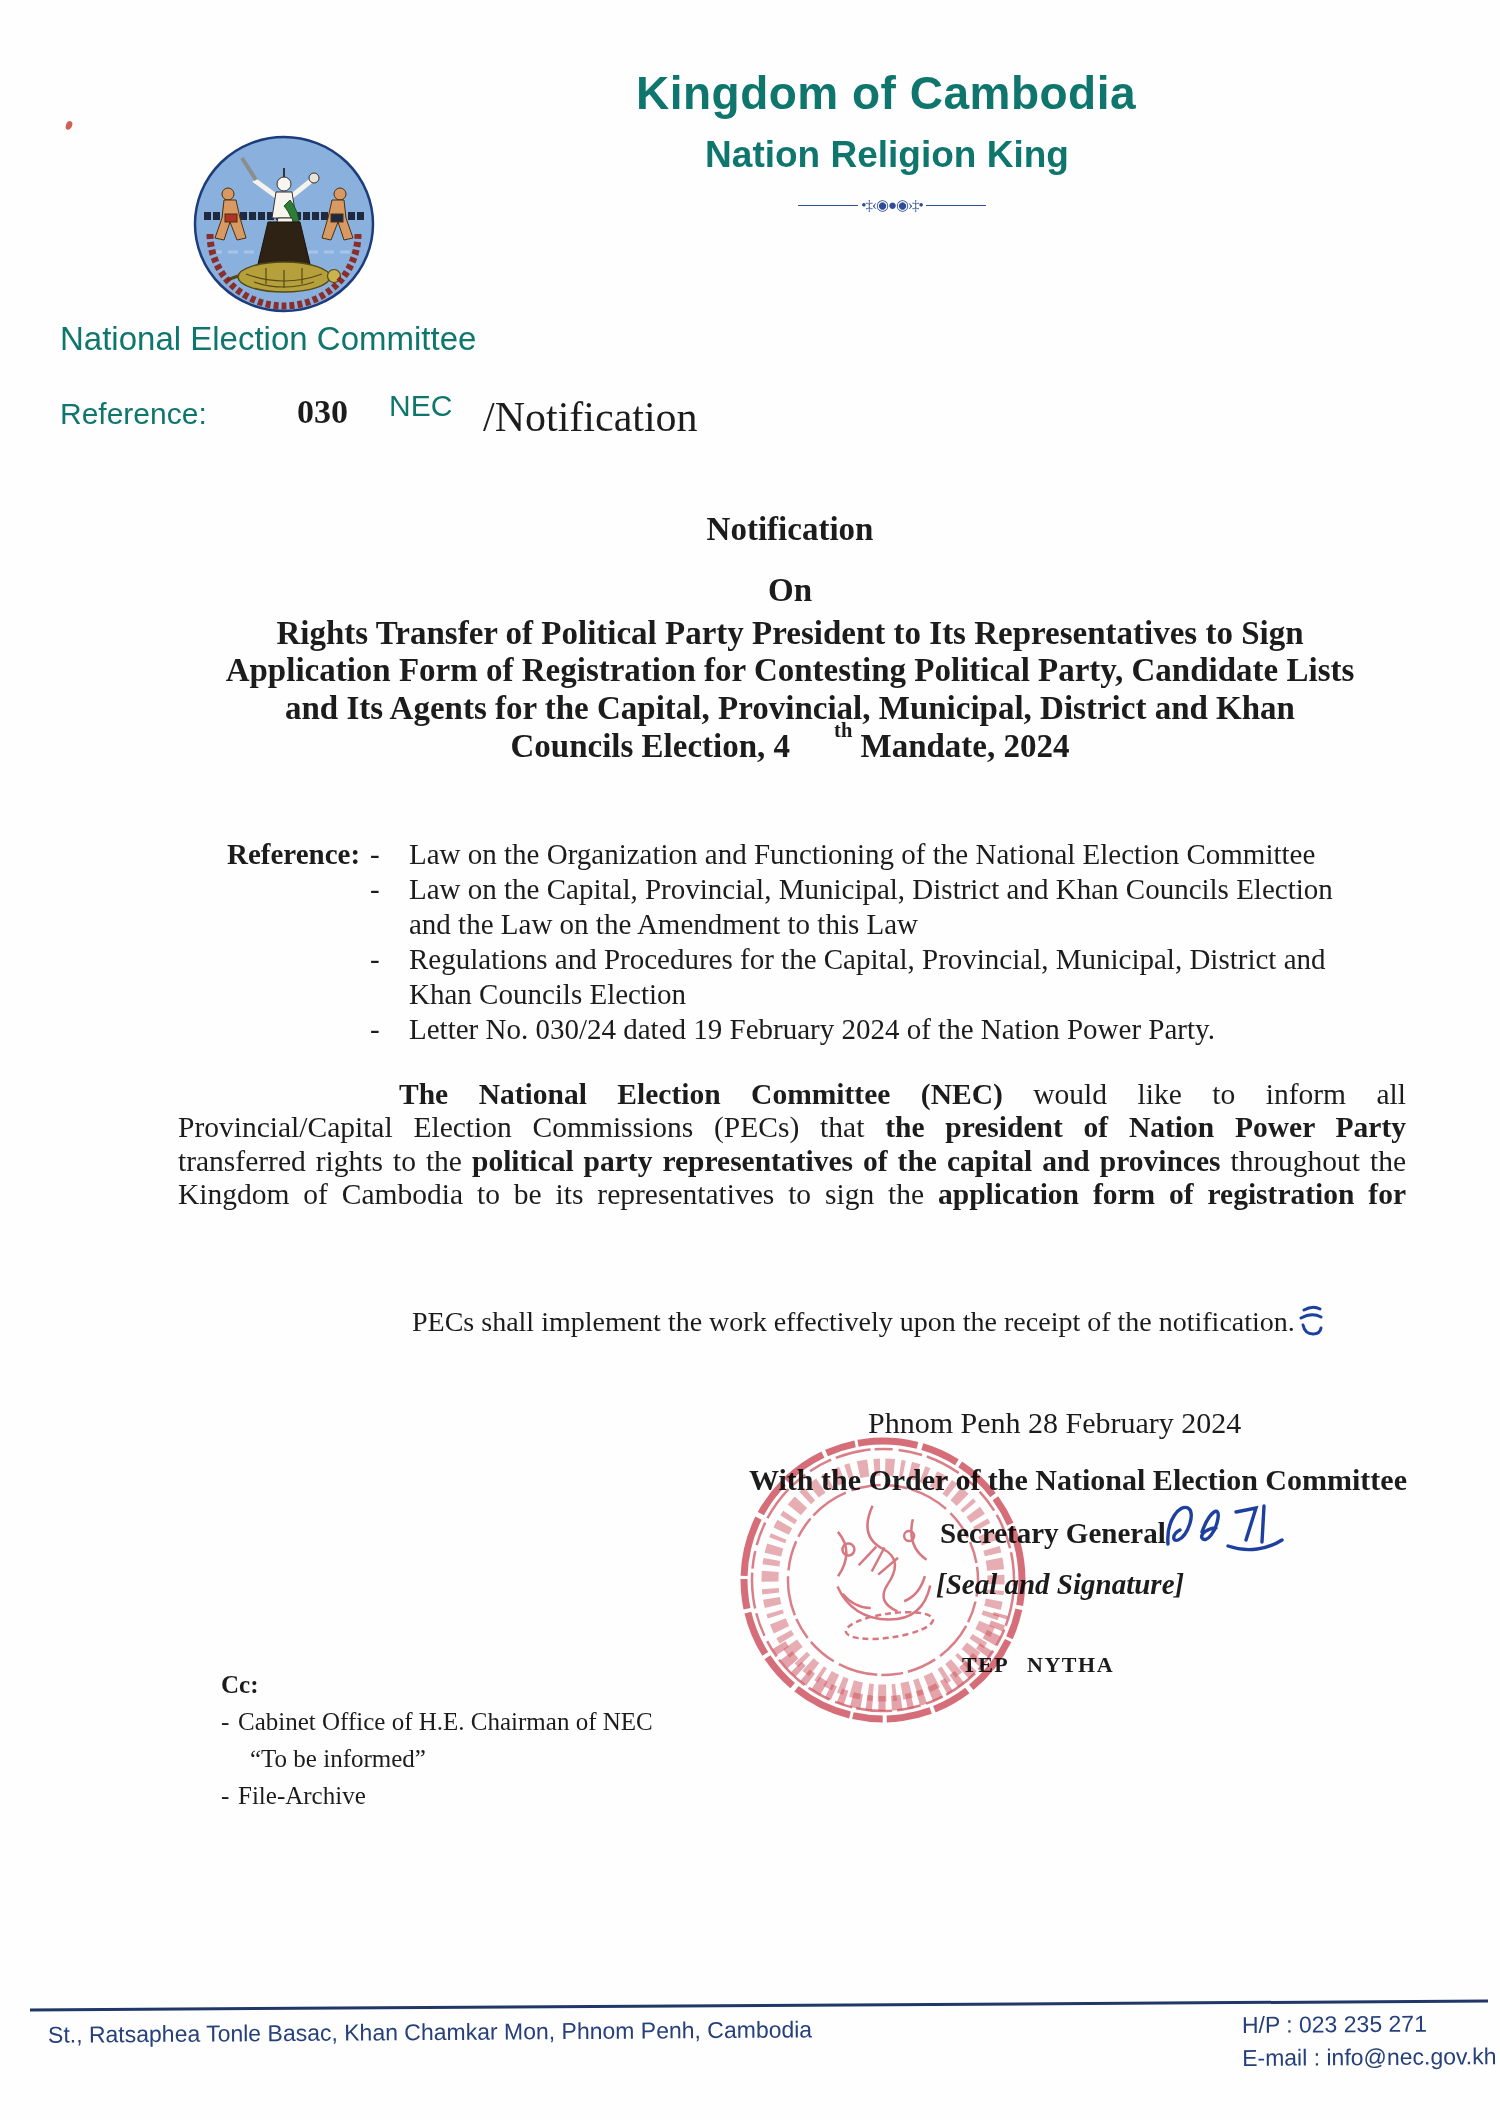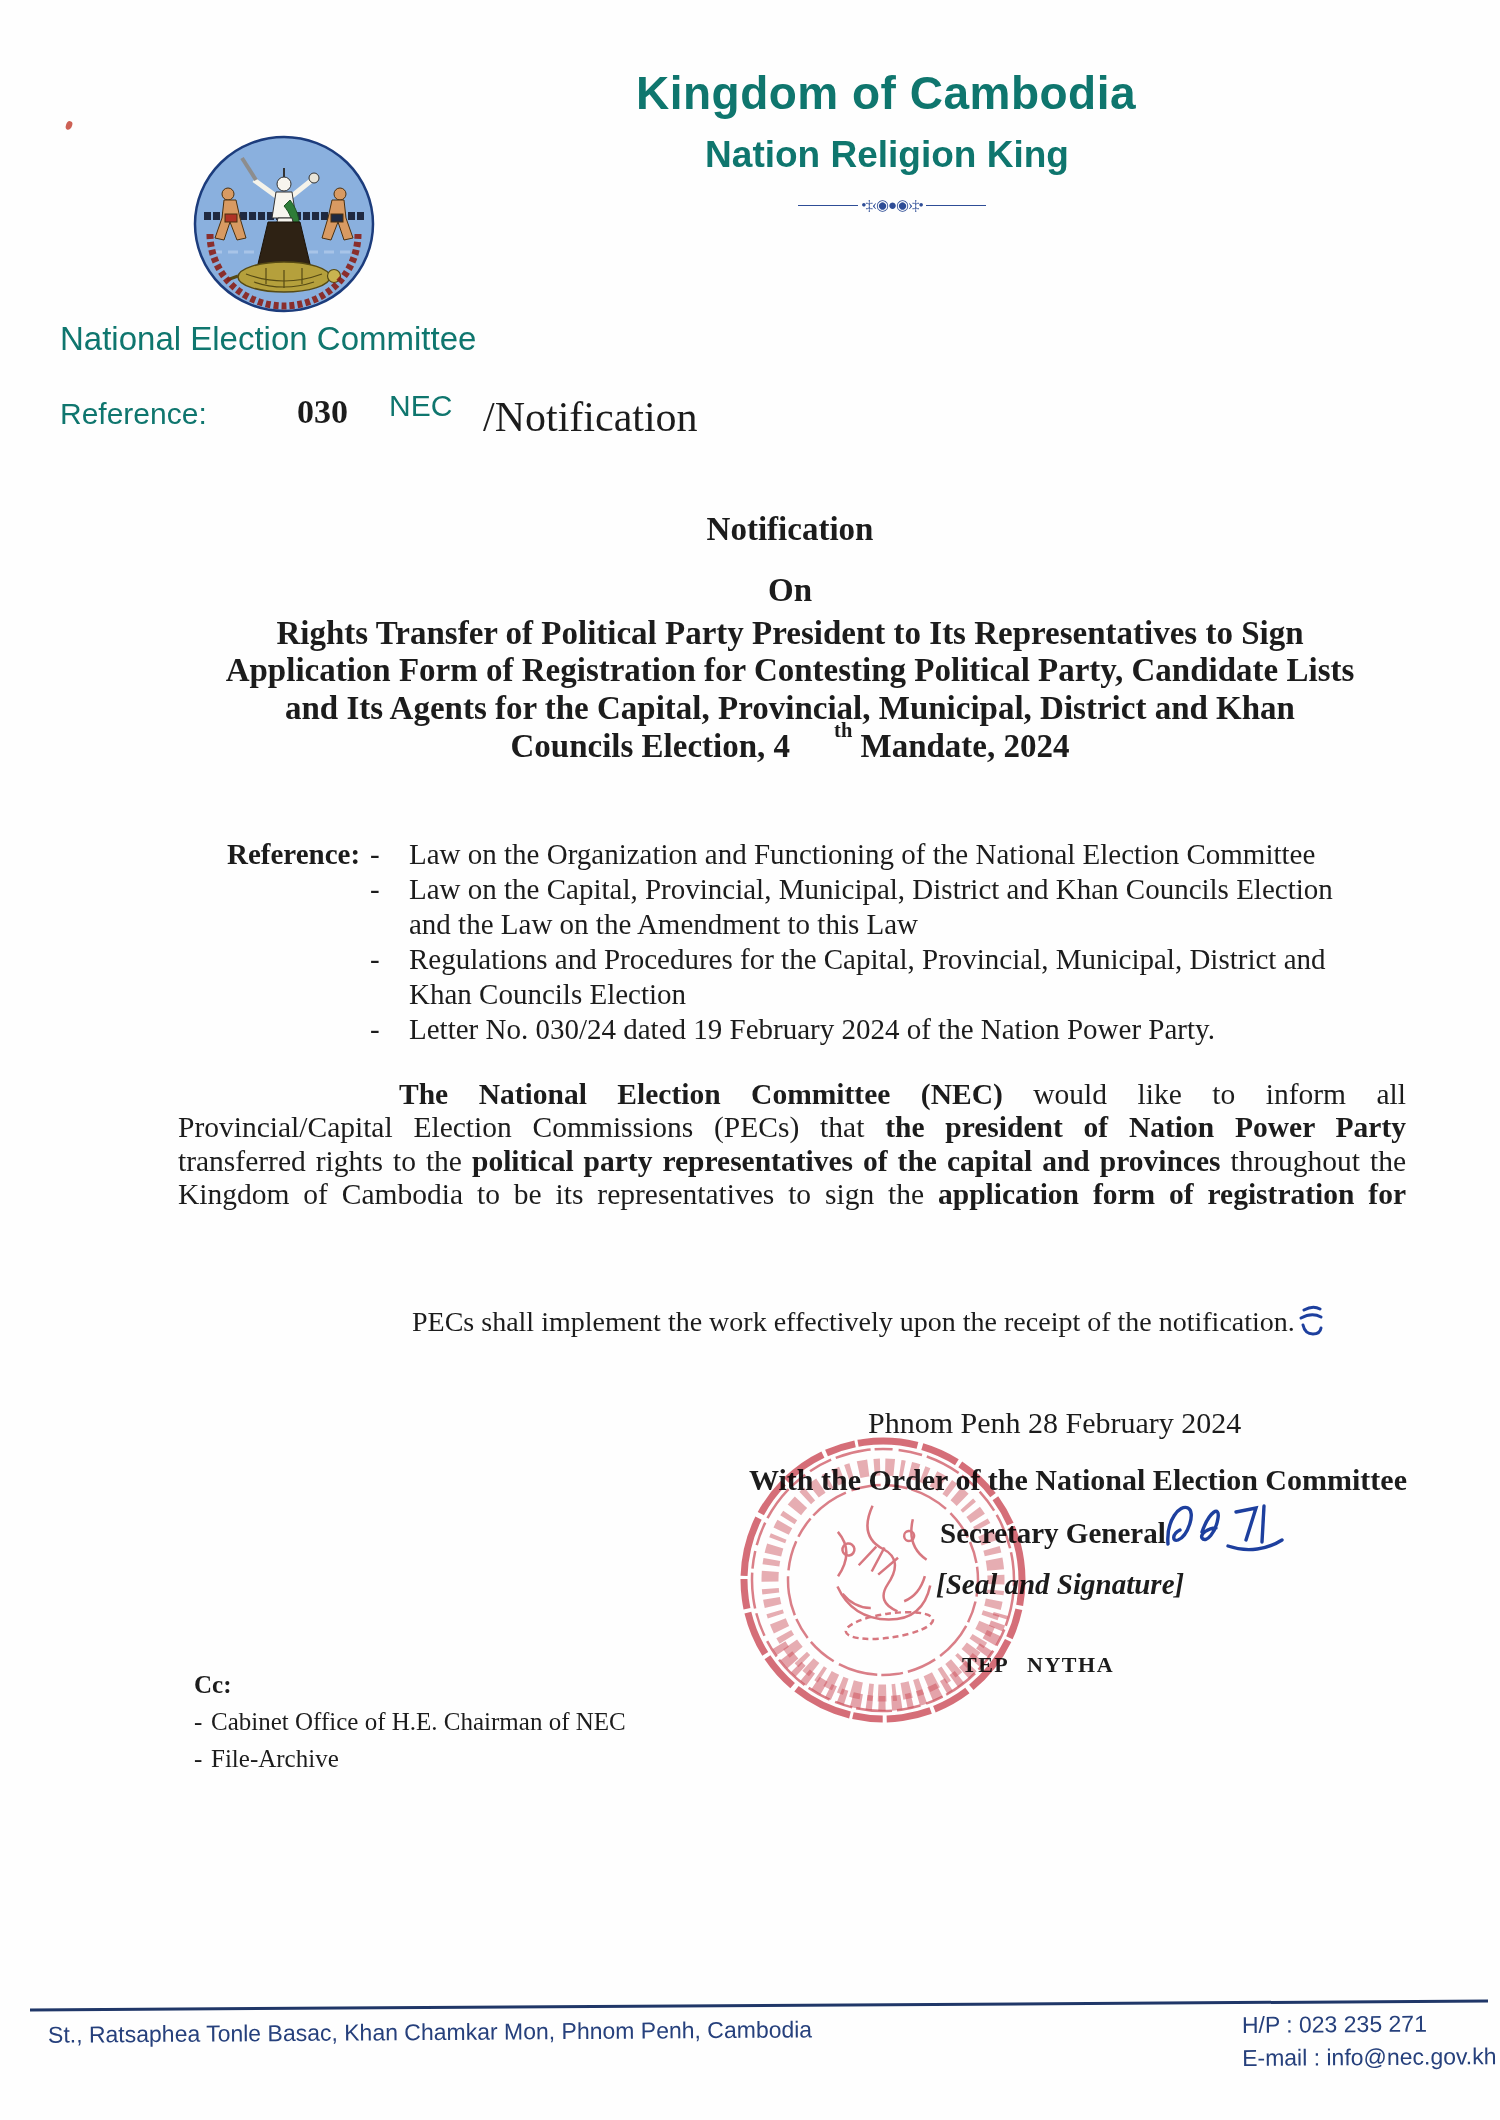--- a/index.html
+++ b/index.html
@@ -61,21 +61,21 @@
   
   .date-line{left:868px;top:1406px;font-size:30px;white-space:nowrap;z-index:3;}
   .order-line{left:723px;top:1463px;font-size:30px;font-weight:bold;white-space:nowrap;z-index:3;margin-left:26px;}
   .role-line{left:940px;top:1517px;font-size:29px;font-weight:bold;white-space:nowrap;z-index:3;}
   .seal-note{left:936px;top:1568px;font-size:29px;font-weight:bold;font-style:italic;white-space:nowrap;z-index:3;}
   .sig-name{left:962px;top:1652px;font-size:22px;font-weight:bold;letter-spacing:1.5px;word-spacing:12px;white-space:nowrap;z-index:3;}
   .signature-svg{left:1158px;top:1492px;z-index:4;}
   .seal-svg{left:733px;top:1430px;z-index:5;mix-blend-mode:multiply;opacity:.88;}
 
   
-  .cc-block{left:194px;top:1666px;font-size:25px;line-height:37px;}
+  .cc-block{left:221px;top:1666px;font-size:25px;line-height:37px;}
   .cc-label{font-weight:bold;}
   .cc-row{display:flex;}
   .cc-dash{width:17px;flex:none;}
   .cc-quote{padding-left:12px;}
 
   
   .footer-line{left:30px;top:2004px;width:1458px;height:3px;background:#203768;
     transform:rotate(-0.35deg);}
   .footer-addr{left:48px;top:2019px;font-size:23px;color:#26407c;transform:rotate(-0.4deg);white-space:nowrap;}
   .footer-contact{left:1242px;top:2008px;font-size:23px;color:#26407c;transform:rotate(-0.4deg);line-height:33px;}
@@ -232,20 +232,24 @@
       </g>
     </svg>
   </div>
 
   <div class="abs cc-block">
     <div class="cc-label">Cc:</div>
     <div class="cc-row">
       <span class="cc-dash">-</span>
       <span>Cabinet Office of H.E. Chairman of NEC</span>
     </div>
+    <div class="cc-row cc-quote">
+      <span class="cc-dash"></span>
+      <span>“To be informed”</span>
+    </div>
     <div class="cc-row">
       <span class="cc-dash">-</span>
       <span>File-Archive</span>
     </div>
   </div>
 
   <div class="abs footer-line"></div>
   <div class="abs sans footer-addr">St., Ratsaphea Tonle Basac, Khan Chamkar Mon, Phnom Penh, Cambodia</div>
   <div class="abs sans footer-contact">
     <div>H/P : 023 235 271</div>

